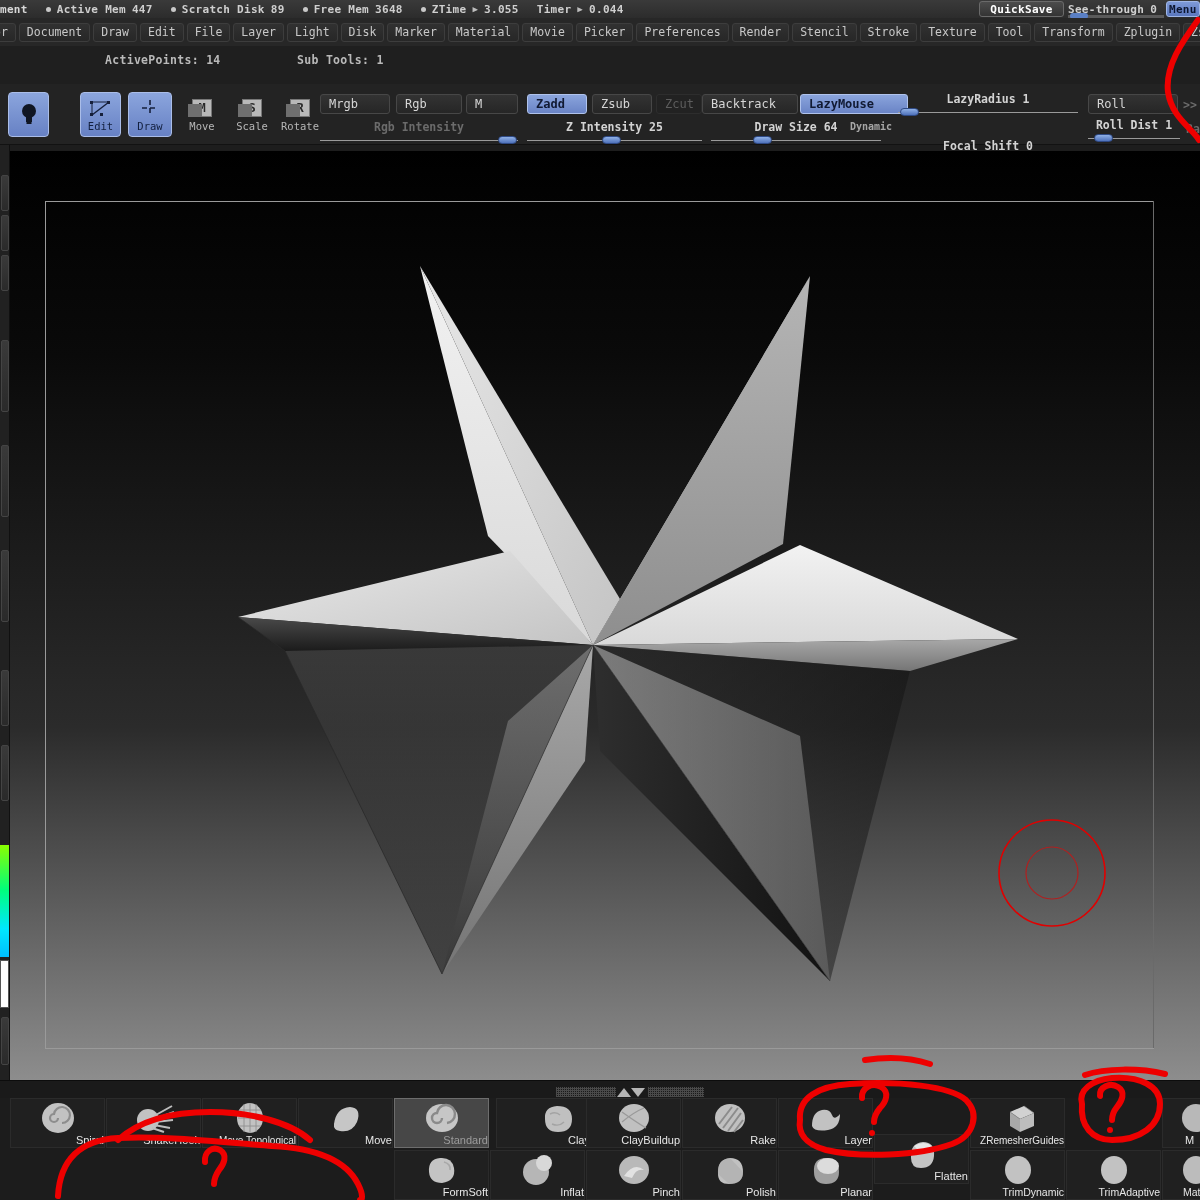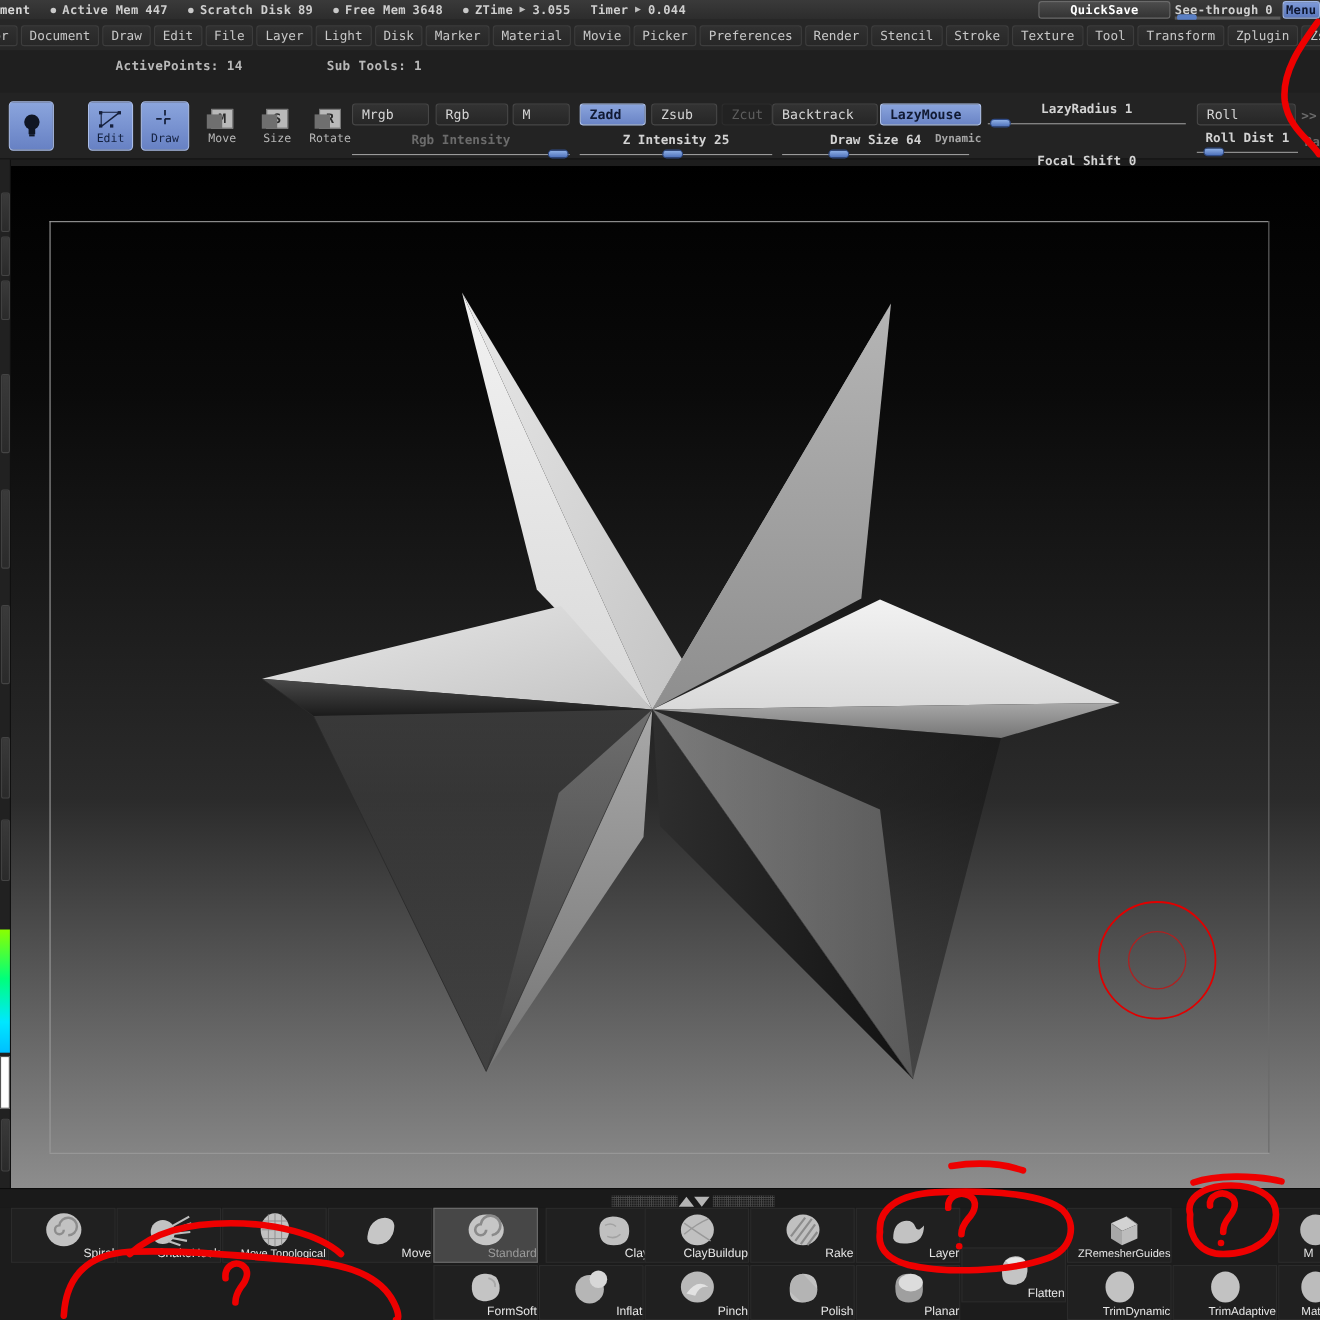--- a/index.html
+++ b/index.html
@@ -17,21 +17,21 @@
     background: linear-gradient(#3a3a3a,#2c2c2c);
     display:flex; align-items:center;
     font-size: 11px; color:#cfcfcf; font-weight:bold;
     letter-spacing:.3px;
   }
   .titlebar .doc-name { margin-left: 0px; color:#d8d8d8; }
   .stat-group { display:flex; align-items:center; gap:6px; margin-left:18px;}
   .bullet { width:5px;height:5px;border-radius:50%;background:#c9c9c9;display:inline-block;}
   .arrowglyph { color:#bdbdbd; font-size:9px; }
   .qsave {
-    position:absolute; right:136px; top:1px; width:120px; height:16px;
+    position:absolute; right:136px; top:1px; width:85px; height:16px;
     background: linear-gradient(#4c4c4c,#343434);
     border:1px solid #6a6a6a; border-radius:3px;
     display:flex;align-items:center;justify-content:center;
     color:#fff;font-size:11px;font-weight:bold;
   }
   .seethru {
     position:absolute; right:36px; top:0px; width:96px; height:18px;
     color:#d0d0d0; font-size:11px; font-weight:bold;
     display:flex; align-items:center; gap:6px;
   }
@@ -346,21 +346,21 @@
       <span>Draw</span>
     </div>
 
     <div class="big-btn off" style="left:182px;top:10px;width:40px;height:42px;">
       <span class="sq-icon sq-shadow">M</span>
       <span style="margin-top:3px">Move</span>
     </div>
 
     <div class="big-btn off" style="left:232px;top:10px;width:40px;height:42px;">
       <span class="sq-icon sq-shadow">S</span>
-      <span style="margin-top:3px">Size</span>
+      <span style="margin-top:3px">Scale</span>
     </div>
 
     <div class="big-btn off" style="left:280px;top:10px;width:40px;height:42px;">
       <span class="sq-icon sq-shadow">R</span>
       <span style="margin-top:3px">Rotate</span>
     </div>
 
     <div class="field-btn" style="left:320px;top:92px;width:70px;top:10px;">Mrgb</div>
     <div class="field-btn" style="left:396px;top:10px;width:66px;">Rgb</div>
     <div class="field-btn" style="left:466px;top:10px;width:52px;">M</div>
@@ -382,21 +382,21 @@
     </div>
 
     <div class="field-btn" style="left:702px;top:10px;width:96px;">Backtrack</div>
     <div class="tb-slider" style="left:711px;top:36px;width:170px;">
       <div class="tb-lab">Draw Size 64</div>
       <div class="tb-track"></div>
       <div class="tb-knob" style="left:42px;top:16px;"></div>
     </div>
     <div class="tb-lab" style="position:absolute;left:850px;top:37px;font-size:10px;color:#a6a6a6;">Dynamic</div>
 
-    <div class="field-btn act" style="left:800px;top:10px;width:92px;">LazyMouse</div>
+    <div class="field-btn act" style="left:800px;top:10px;width:108px;">LazyMouse</div>
 
     <div class="tb-slider" style="left:898px;top:8px;width:180px;">
       <div class="tb-lab">LazyRadius 1</div>
       <div class="tb-track"></div>
       <div class="tb-knob" style="left:2px;top:16px;"></div>
     </div>
 
     <div class="tb-slider" style="left:898px;top:34px;width:180px;margin-top:21px;">
       <div class="tb-lab">Focal Shift 0</div>
       <div class="tb-track"></div>

